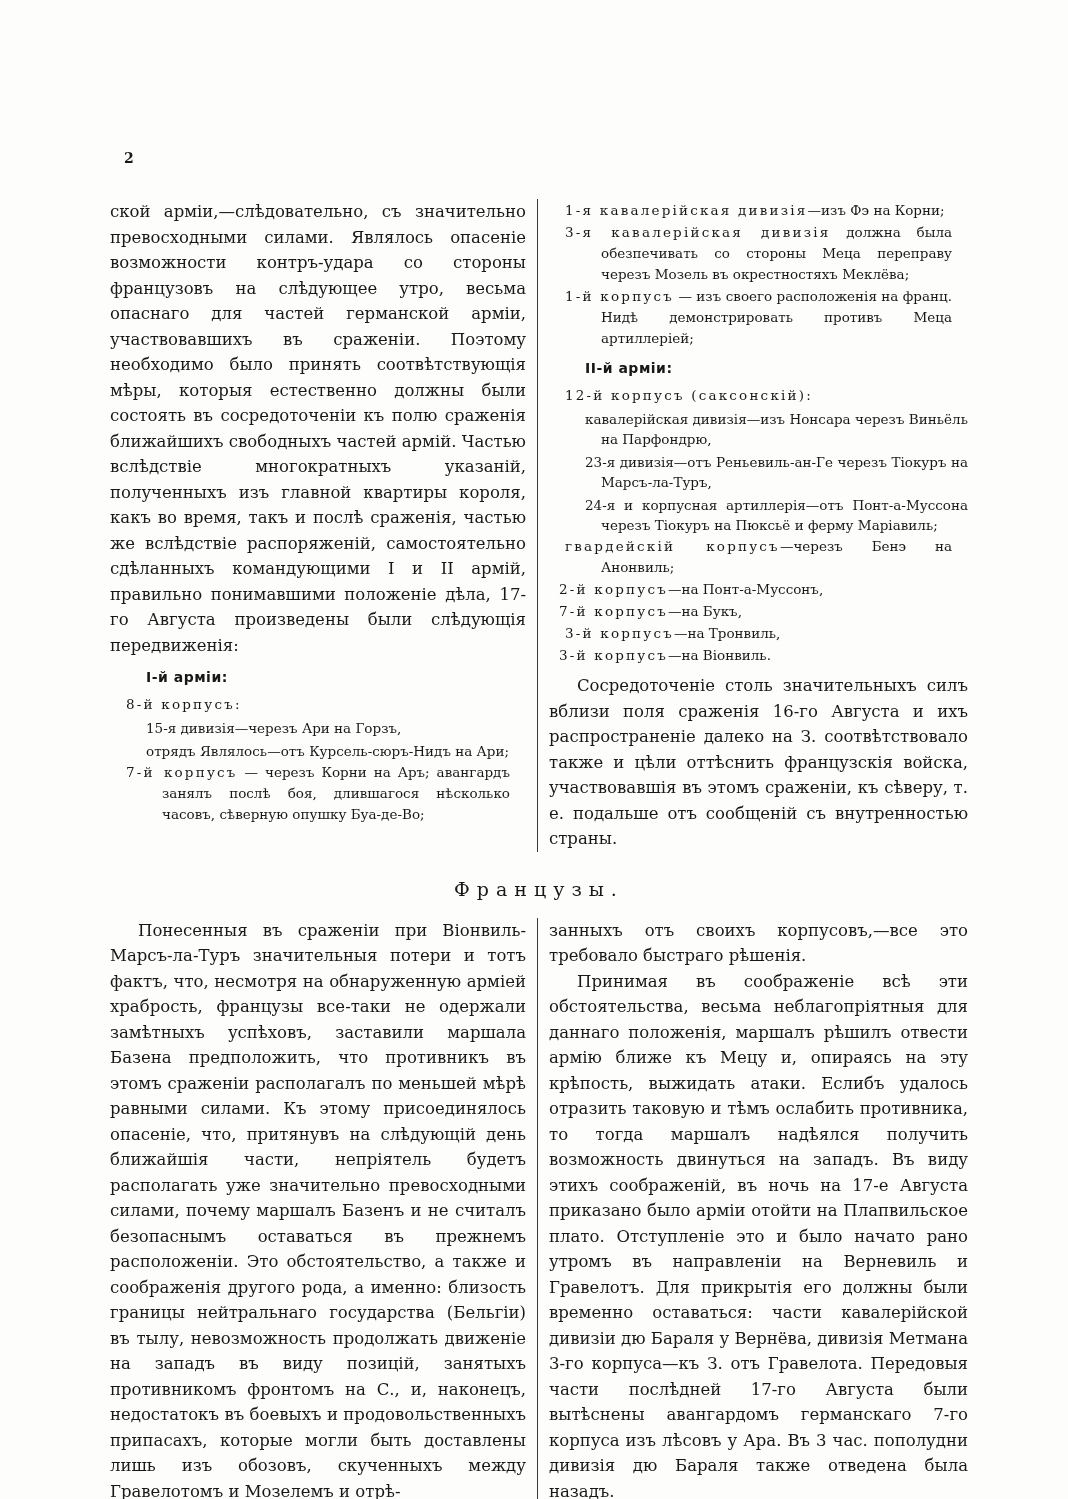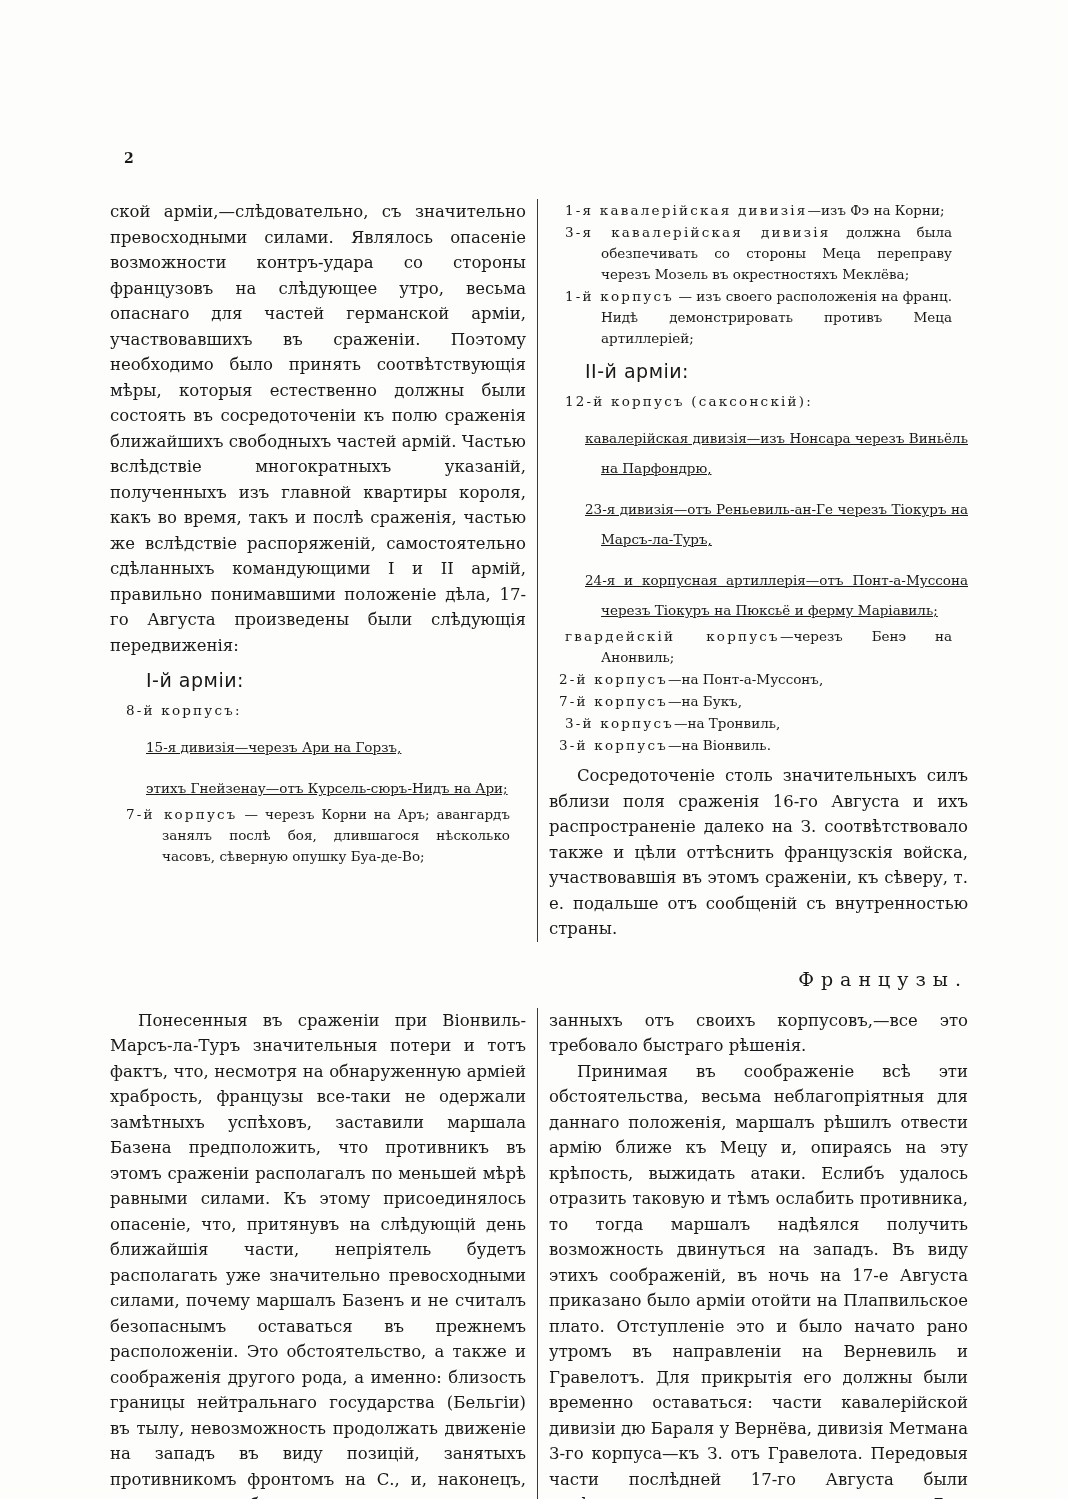--- a/index.html
+++ b/index.html
@@ -14,55 +14,55 @@
   .wrapper{position:absolute;left:110px;top:150px;width:858px;}
   .pagenum{font-size:14px;font-weight:bold;margin-left:14px;}
   .twocol{display:flex;align-items:stretch;margin-top:0;}
   .col-l{width:427px;padding-right:11px;box-sizing:border-box;}
   .vdiv{width:1px;background:#3a3a3a;}
   .col-r{flex:1;padding-left:11px;box-sizing:border-box;}
   .para{font-size:16.5px;line-height:25.5px;text-align:justify;margin:0;}
   .para.indent{text-indent:28px;}
   .army{
     font-family:"DejaVu Sans", sans-serif;
-    font-weight:normal;font-size:19px;
+    font-weight:bold;font-size:14px;
     margin:11px 0 9px 36px;letter-spacing:0.5px;
   }
   .entry{
     font-size:13.5px;line-height:21px;text-align:justify;
     padding-left:36px;text-indent:-36px;margin:1px 16px;
   }
   .entry .lead{letter-spacing:2.2px;}
   .entry.slight{margin-left:10px;}
   .sub{
-    margin-left:36px;font-size:13.5px;line-height:30px;
-    padding-left:16px;text-indent:-16px;text-align:justify;margin-top:11px;margin-bottom:1px;text-decoration:underline;
+    margin-left:36px;font-size:13.5px;line-height:20px;
+    padding-left:16px;text-indent:-16px;text-align:justify;margin-top:3px;margin-bottom:1px;
   }
   .sec1-top{margin-top:33px;}
   .h-spaced{
-    text-align:right;font-size:19px;letter-spacing:7px;
+    text-align:center;font-size:19px;letter-spacing:7px;
     margin:26px 0 18px 0;
   }
   .sec2{margin-top:0;}
   .gap-s{height:6px;}
 </style>
 </head>
 <body>
 
 <div class="wrapper">
 
   <div class="pagenum">2</div>
 
   <div class="twocol sec1-top">
     <div class="col-l">
       <p class="para">ской арміи,—слѣдовательно, съ значительно превосходными силами. Являлось опасеніе возможности контръ-удара со стороны французовъ на слѣдующее утро, весьма опаснаго для частей германской арміи, участвовавшихъ въ сраженіи. Поэтому необходимо было принять соотвѣтствующія мѣры, которыя естественно должны были состоять въ сосредоточеніи къ полю сраженія ближайшихъ свободныхъ частей армій. Частью вслѣдствіе многократныхъ указаній, полученныхъ изъ главной квартиры короля, какъ во время, такъ и послѣ сраженія, частью же вслѣдствіе распоряженій, самостоятельно сдѣланныхъ командующими I и II армій, правильно понимавшими положеніе дѣла, 17-го Августа произведены были слѣдующія передвиженія:</p>
       <div class="army">І-й арміи:</div>
       <div class="entry"><span class="lead">8-й корпусъ:</span></div>
       <div class="sub">15-я дивизія—черезъ Ари на Горзъ,</div>
-      <div class="sub">этихъ Гнейзенау—отъ Курсель-сюръ-Нидъ на Ари;</div>
+      <div class="sub">отрядъ Являлось—отъ Курсель-сюръ-Нидъ на Ари;</div>
       <div class="entry"><span class="lead">7-й корпусъ</span><span> — черезъ Корни на Аръ; авангардъ занялъ послѣ боя, длившагося нѣсколько часовъ, сѣверную опушку Буа-де-Во;</span></div>
     </div>
     <div class="vdiv"></div>
     <div class="col-r">
       <div class="entry"><span class="lead">1-я кавалерійская дивизія</span><span>—изъ Фэ на Корни;</span></div>
       <div class="entry"><span class="lead">3-я кавалерійская дивизія</span><span> должна была обезпечивать со стороны Меца переправу черезъ Мозель въ окрестностяхъ Меклёва;</span></div>
       <div class="entry"><span class="lead">1-й корпусъ</span><span> — изъ своего расположенія на франц. Нидѣ демонстрировать противъ Меца артиллеріей;</span></div>
       <div class="army">ІІ-й арміи:</div>
       <div class="entry"><span class="lead">12-й корпусъ (саксонскій):</span></div>
       <div class="sub">кавалерійская дивизія—изъ Нонсара черезъ Виньёль на Парфондрю,</div>

